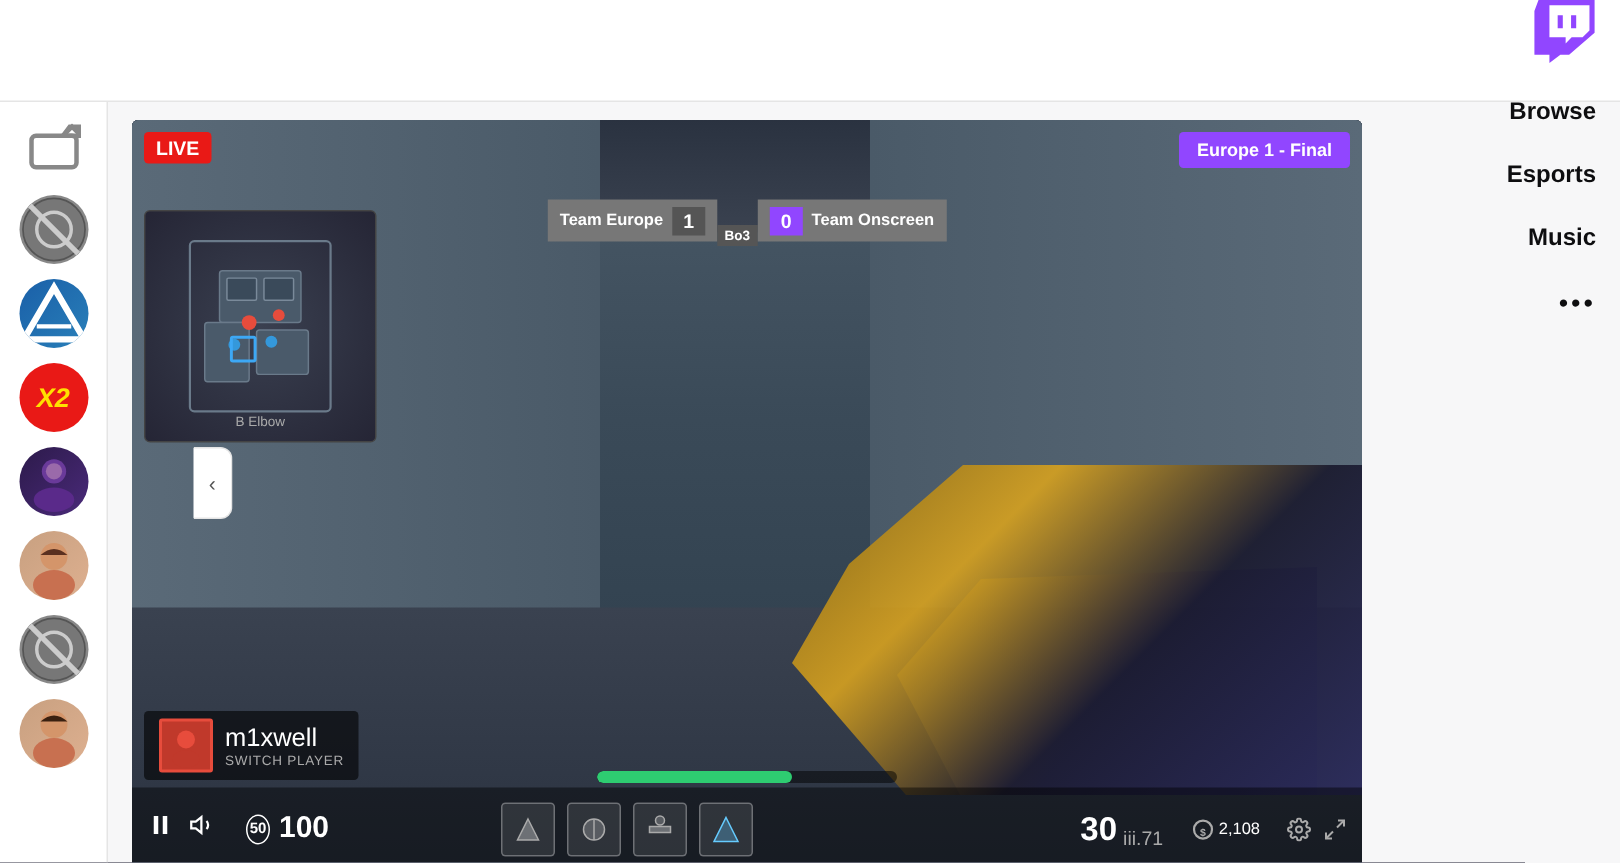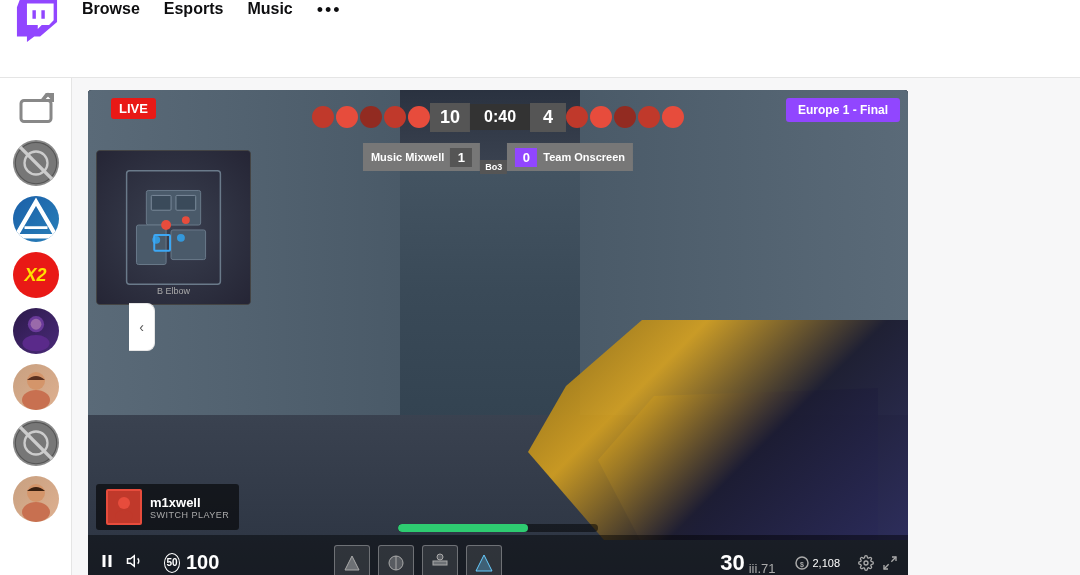--- a/index.html
+++ b/index.html
@@ -8,28 +8,29 @@
       height: 575px;
       overflow: hidden;
       font-family: -apple-system, BlinkMacSystemFont, 'Segoe UI', sans-serif;
       background: #f7f7f8;
       display: flex;
       flex-direction: column;
     }
 
     
     #topnav {
-      height: 78px;
+      height: 68px;
       background: #fff;
       display: flex;
-      align-items: flex-start;
+      align-items: flex-end;
       padding: 0 16px;
       gap: 24px;
       border-bottom: 1px solid #e5e5e5;
       flex-shrink: 0;
+      flex-direction: column;
     }
     #logo {
       width: 42px;
       height: 42px;
       flex-shrink: 0;
     }
     .nav-link {
       font-size: 16px;
       font-weight: 600;
       color: #0e0e10;
@@ -197,21 +198,21 @@
       position: absolute;
       top: 0; left: 0; right: 0;
       height: 15%;
       background: linear-gradient(to bottom, #2a3240 0%, #3a4250 100%);
     }
 
     
     .live-badge {
       position: absolute;
       top: 8px;
-      left: 23px;
+      left: 8px;
       background: #e91916;
       color: #fff;
       font-size: 13px;
       font-weight: 800;
       padding: 3px 8px;
       border-radius: 3px;
     }
 
     
     .scoreboard {
@@ -347,22 +348,22 @@
       background: #c0392b;
       border-radius: 2px;
       border: 2px solid #e74c3c;
     }
     .player-info {
       display: flex;
       flex-direction: column;
     }
     .player-name {
       color: #fff;
-      font-size: 13px;
-      font-weight: 700;
+      font-size: 17px;
+      font-weight: 400;
     }
     .player-role {
       color: #aaa;
       font-size: 9px;
       text-transform: uppercase;
       letter-spacing: 0.5px;
     }
 
     
     .bottom-hud {
@@ -577,44 +578,24 @@
 
         <div class="corridor">
           <div class="corridor-ceiling"></div>
           <div class="corridor-left-wall"></div>
           <div class="corridor-right-wall"></div>
           <div class="corridor-floor"></div>
         </div>
 
         <div class="live-badge">LIVE</div>
 
-        <div class="scoreboard">
-
-          <div class="team-avatars">
-            <div class="team-avatar ta-1"></div>
-            <div class="team-avatar ta-2"></div>
-            <div class="team-avatar ta-3"></div>
-            <div class="team-avatar ta-4"></div>
-            <div class="team-avatar ta-5"></div>
-          </div>
-          <div class="score-left">10</div>
-          <div class="timer-box">0:40</div>
-          <div class="score-right">4</div>
-          <div class="team-avatars">
-            <div class="team-avatar ta-1"></div>
-            <div class="team-avatar ta-2"></div>
-            <div class="team-avatar ta-3"></div>
-            <div class="team-avatar ta-4"></div>
-            <div class="team-avatar ta-5"></div>
-          </div>
-        </div>
 
         <div style="position:absolute;top:50px;left:50%;transform:translateX(-50%);display:flex;align-items:center;gap:0;">
           <div class="team-name-bar left" style="background:#777;">
-            <span class="team-name-text">Music Mixwell</span>
+            <span class="team-name-text">Team Europe</span>
             <span class="team-score-num">1</span>
           </div>
           <div style="background:#555;color:#fff;font-size:9px;padding:2px 5px;font-weight:700;margin-top:20px;">Bo3</div>
           <div class="team-name-bar right" style="background:#777;">
             <span class="team-score-num purple">0</span>
             <span class="team-name-text">Team Onscreen</span>
           </div>
         </div>
 
         <div class="final-badge">Europe 1 - Final</div>

